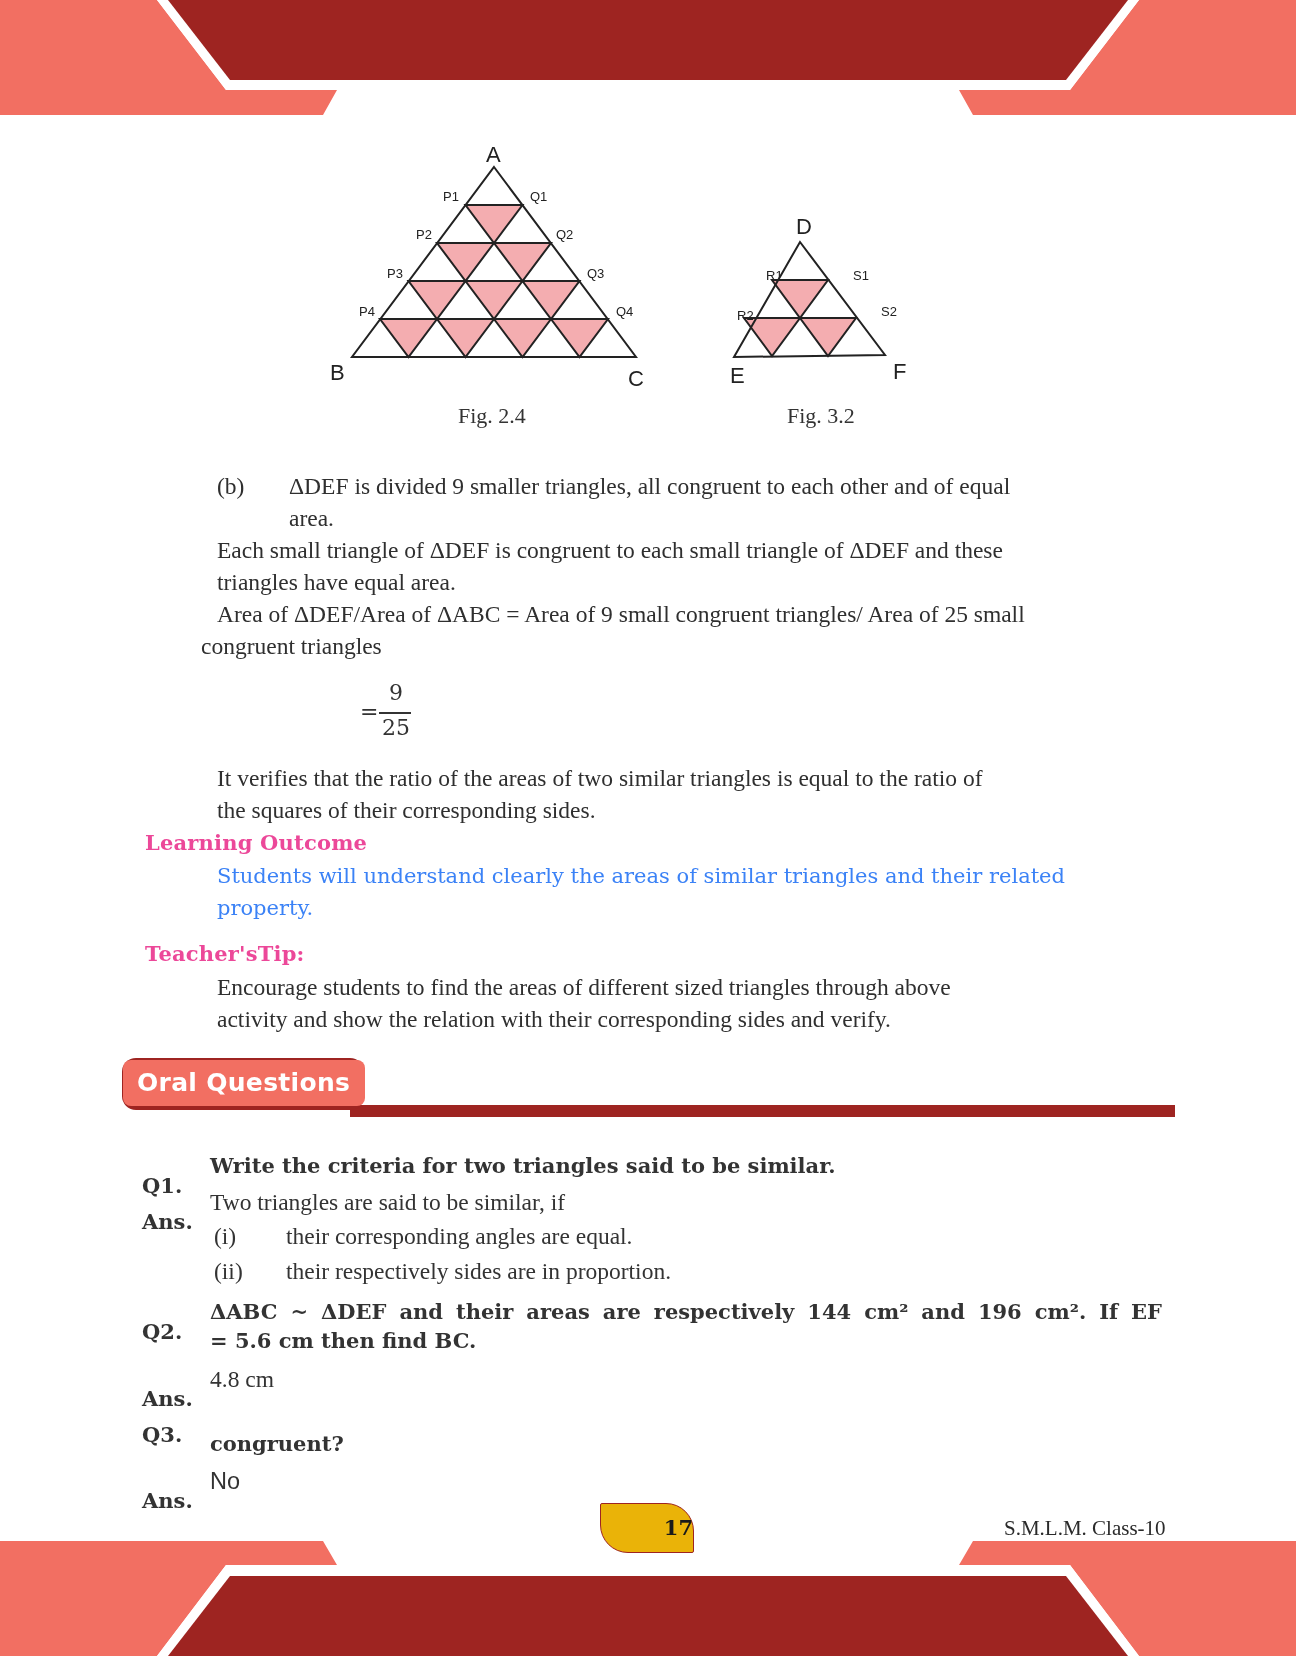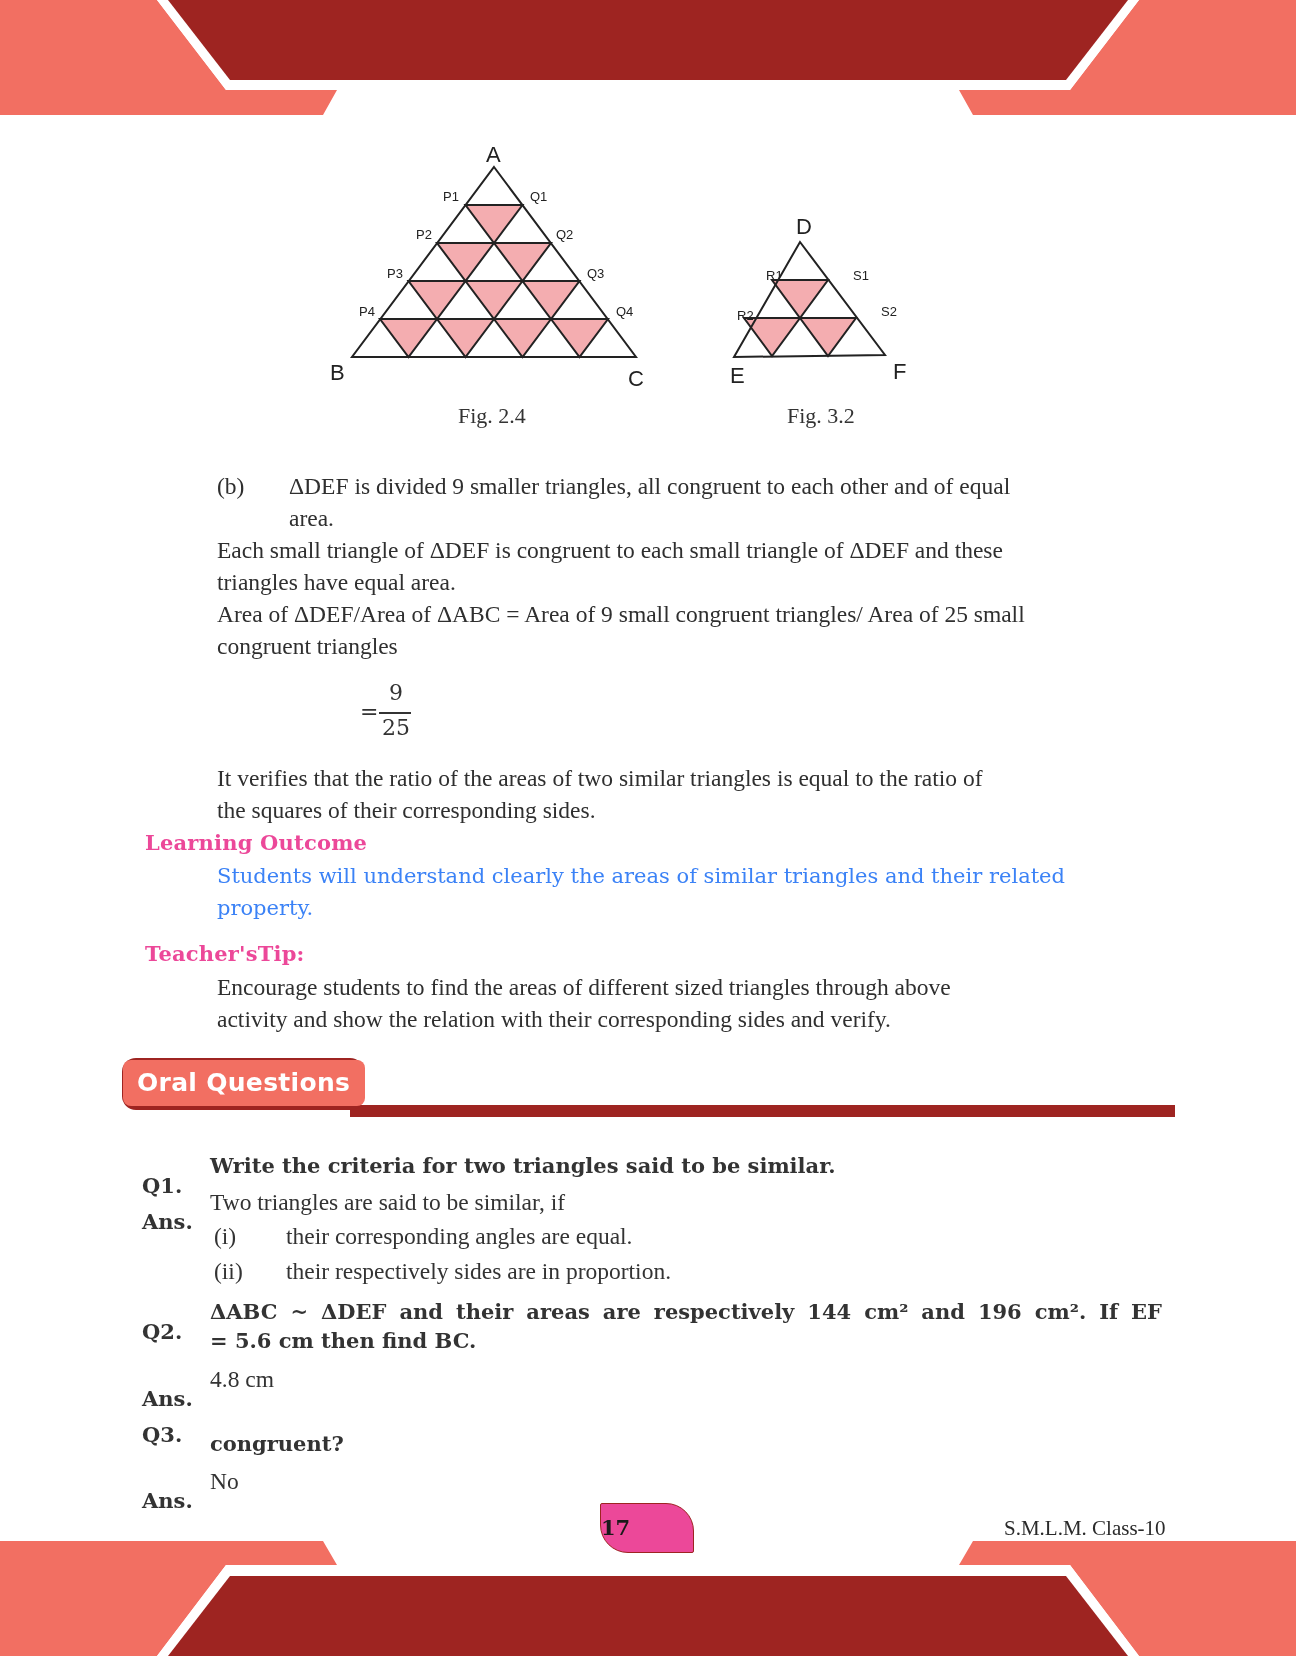--- a/index.html
+++ b/index.html
@@ -15,23 +15,23 @@
   .indent-text { position: absolute; font-family: "DejaVu Serif", serif; font-size: 21px; line-height: 32px; color: #3b82f6; text-align: justify; text-align-last: left; }
   .qa { position: absolute; font-family: "DejaVu Serif", serif; font-size: 21px; line-height: 30px; color: #333; }
   .qa .lbl { position: absolute; left: 0; font-weight: bold; margin-top: 20px; }
   .qa .txt { position: absolute; left: 68px; }
   .qbold { font-weight: bold; }
   .sub-item { position: absolute; font-family: "Liberation Serif", serif; font-size: 23.5px; color: #333; }
   .oral-tab { position: absolute; left: 122px; top: 1058px; width: 242px; height: 52px; background: #9e2421; border-radius: 14px; }
   .oral-tab-inner { position: absolute; left: 123px; top: 1060px; width: 242px; height: 46px; background: #f26f62; border-radius: 8px;
                     font-family: "DejaVu Sans", sans-serif; font-weight: bold; font-size: 25px; color: #fff; line-height: 46px; text-indent: 14px; letter-spacing: 0.3px; }
   .oral-bar { position: absolute; left: 350px; top: 1105px; width: 825px; height: 12px; background: #9e2421; }
-  .page-num { position: absolute; left: 600px; top: 1503px; width: 92px; height: 48px; background: #ec4899;
+  .page-num { position: absolute; left: 600px; top: 1503px; width: 92px; height: 48px; background: #eab308;
               border: 1px solid #9e2421; border-radius: 26px 26px 0 26px;
-              font-family: "DejaVu Serif", serif; font-weight: bold; font-size: 21px; color: #1a1a1a; text-align: left; line-height: 48px;
+              font-family: "DejaVu Serif", serif; font-weight: bold; font-size: 21px; color: #1a1a1a; text-align: right; line-height: 48px;
               border-top-left-radius: 2px; border-bottom-left-radius: 28px; border-top-right-radius: 28px; border-bottom-right-radius: 2px; }
   .footer-label { position: absolute; left: 1004px; top: 1516px; font-family: "Liberation Serif", serif; font-size: 21px; color: #2a2a2a; }
 </style>
 </head>
 <body>
 
 <svg class="banner" style="top:0;height:115px" width="1296" height="115" viewBox="0 0 1296 115">
   <polygon points="0,0 157,0 226,90 337,90 323,115 0,115" fill="#f26f62"></polygon>
   <polygon points="1296,0 1139,0 1070,90 959,90 973,115 1296,115" fill="#f26f62"></polygon>
   <polygon points="157,0 226,90 1070,90 1139,0" fill="#ffffff"></polygon>
@@ -100,21 +100,21 @@
   </g>
 </svg>
 <div class="fig-caption" style="left:787px;top:403px">Fig. 3.2</div>
 
 <div class="body-text" style="left:217px;top:470px">(b)</div>
 <div class="body-text justify" style="left:289px;top:470px;width:864px">ΔDEF is divided 9 smaller triangles, all congruent to each other and of equal</div>
 <div class="body-text" style="left:289px;top:502px">area.</div>
 <div class="body-text justify" style="left:217px;top:534px;width:936px">Each small triangle of ΔDEF is congruent to each small triangle of ΔDEF and these</div>
 <div class="body-text" style="left:217px;top:566px">triangles have equal area.</div>
 <div class="body-text justify" style="left:217px;top:598px;width:936px">Area of ΔDEF/Area of ΔABC = Area of 9 small congruent triangles/ Area of 25 small</div>
-<div class="body-text" style="left:217px;top:630px">congruent triangles</div>
+<div class="body-text" style="left:201px;top:630px">congruent triangles</div>
 
 <div class="abs" style="left:360px;top:680px;font-family:'DejaVu Serif',serif;color:#333">
   <span class="abs" style="left:0;top:19px;font-size:22px">=</span>
   <span class="abs" style="left:29px;top:0;font-size:22px">9</span>
   <span class="abs" style="left:19px;top:32px;width:32px;height:1.5px;background:#333"></span>
   <span class="abs" style="left:22px;top:35px;font-size:22px">25</span>
 </div>
 
 <div class="body-text justify" style="left:217px;top:762px;width:936px">It verifies that the ratio of the areas of two similar triangles is equal to the ratio of</div>
 <div class="body-text" style="left:217px;top:794px">the squares of their corresponding sides.</div>
@@ -153,21 +153,21 @@
   <span class="lbl">Ans.</span>
   <span class="txt" style="font-family:'Liberation Serif',serif;font-size:23.5px">4.8 cm</span>
 </div>
 
 <div class="qa" style="left:142px;top:1400px;width:1020px;height:60px">
   <span class="lbl">Q3.</span>
   <span class="txt qbold" style="top:29px">congruent?</span>
 </div>
 <div class="qa" style="left:142px;top:1466px;width:1020px;height:30px">
   <span class="lbl">Ans.</span>
-  <span class="txt" style="font-family:Liberation Serif, serif;font-size:23.5px">No</span>
+  <span class="txt" style="font-family:Liberation Sans, sans-serif;font-size:23.5px">No</span>
 </div>
 
 <div class="page-num">17</div>
 <div class="footer-label">S.M.L.M. Class-10</div>
 
 <svg class="banner" style="top:1541px;height:115px" width="1296" height="115" viewBox="0 0 1296 115">
   <polygon points="0,0 323,0 337,24 226,24 157,115 0,115" fill="#f26f62"></polygon>
   <polygon points="1296,0 973,0 959,24 1070,24 1139,115 1296,115" fill="#f26f62"></polygon>
   <polygon points="157,115 226,24 1070,24 1139,115" fill="#ffffff"></polygon>
   <polygon points="168,115 230,35 1066,35 1128,115" fill="#9e2421"></polygon>

